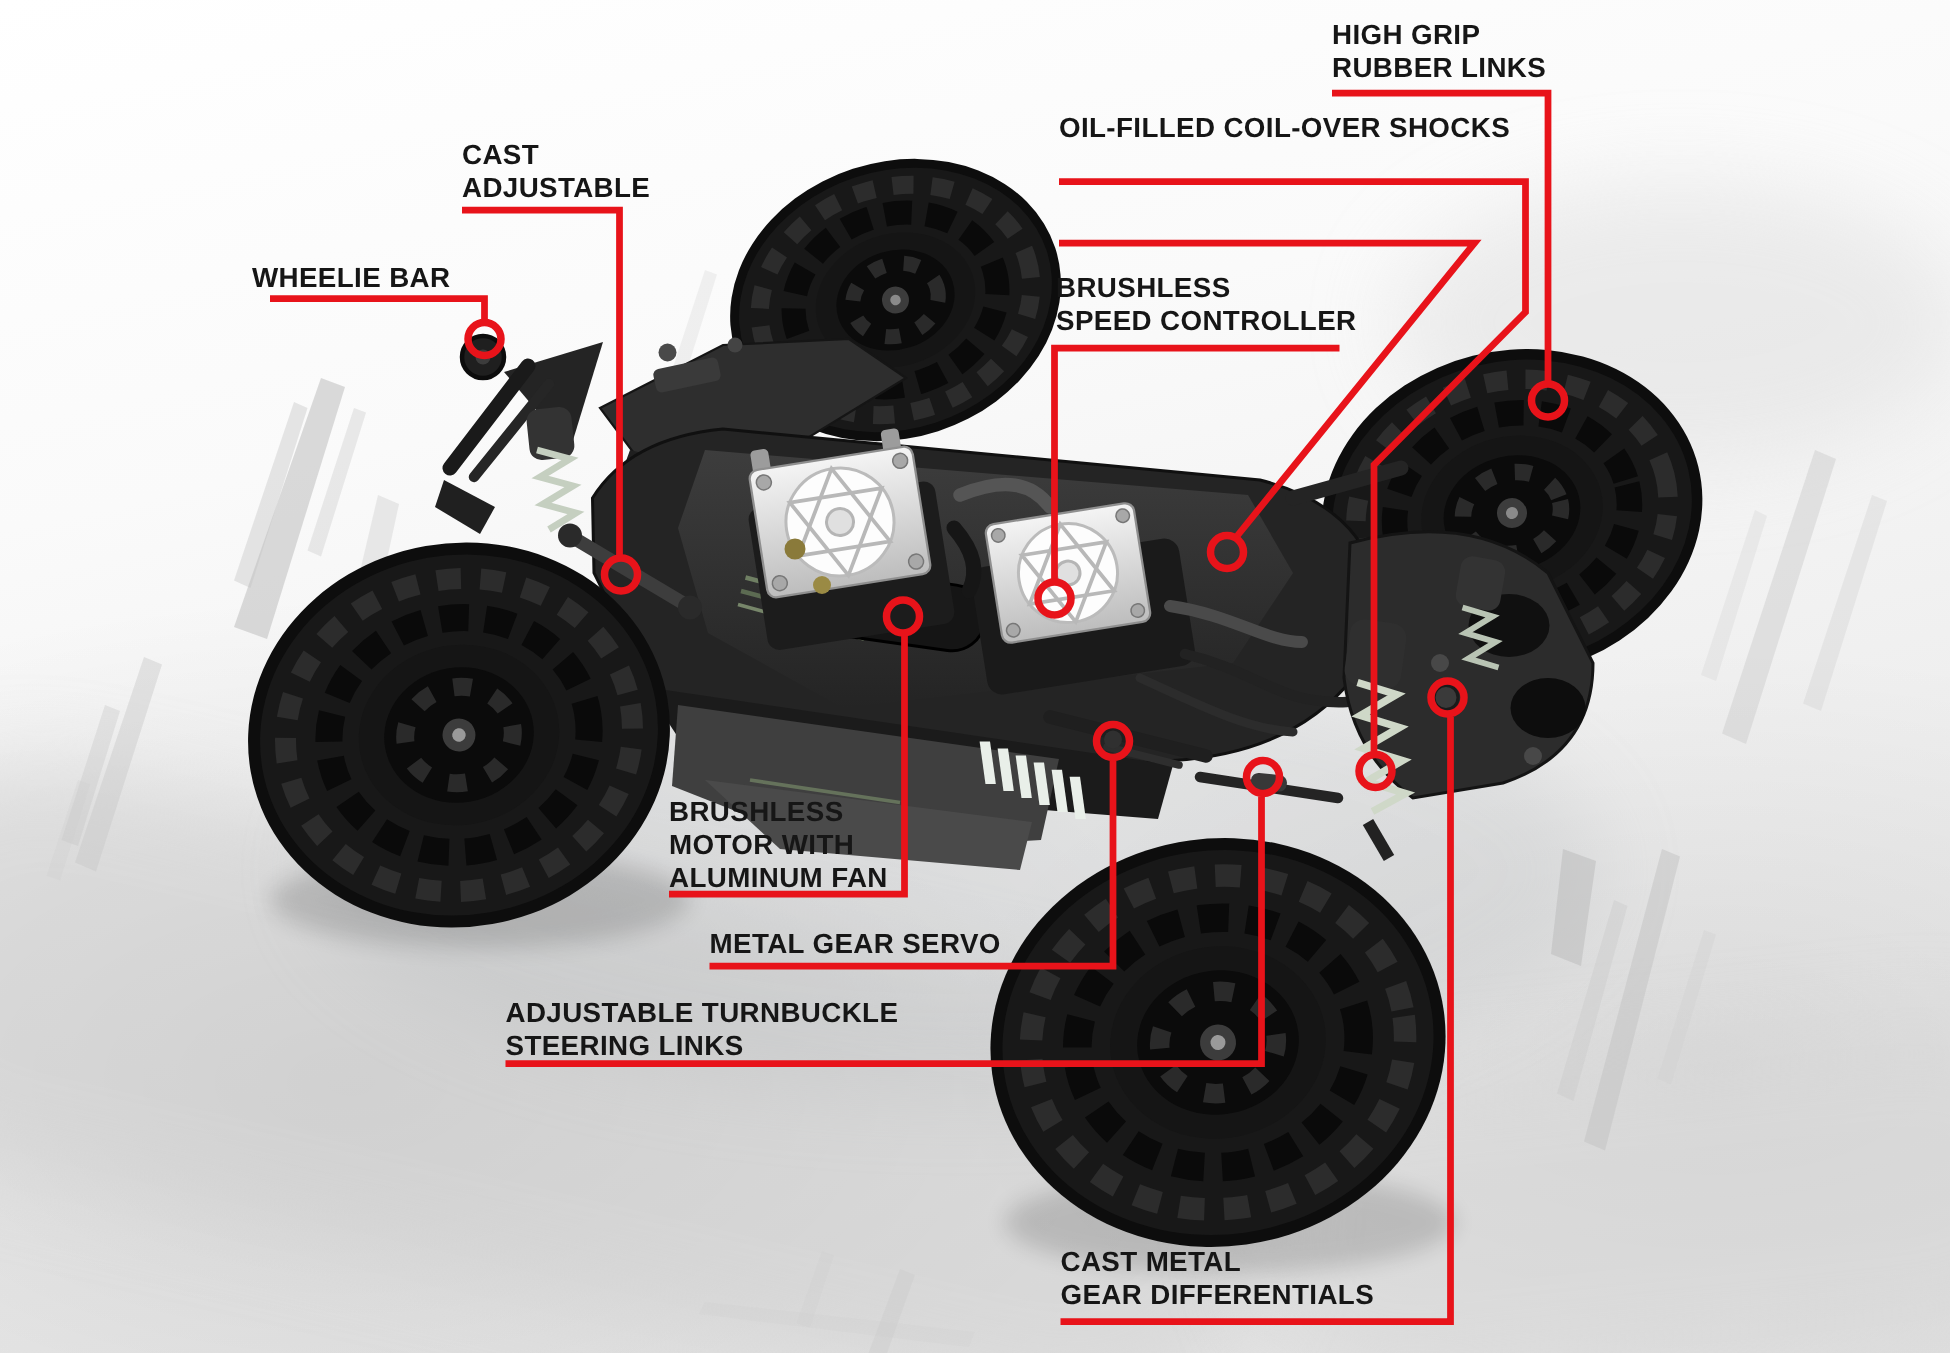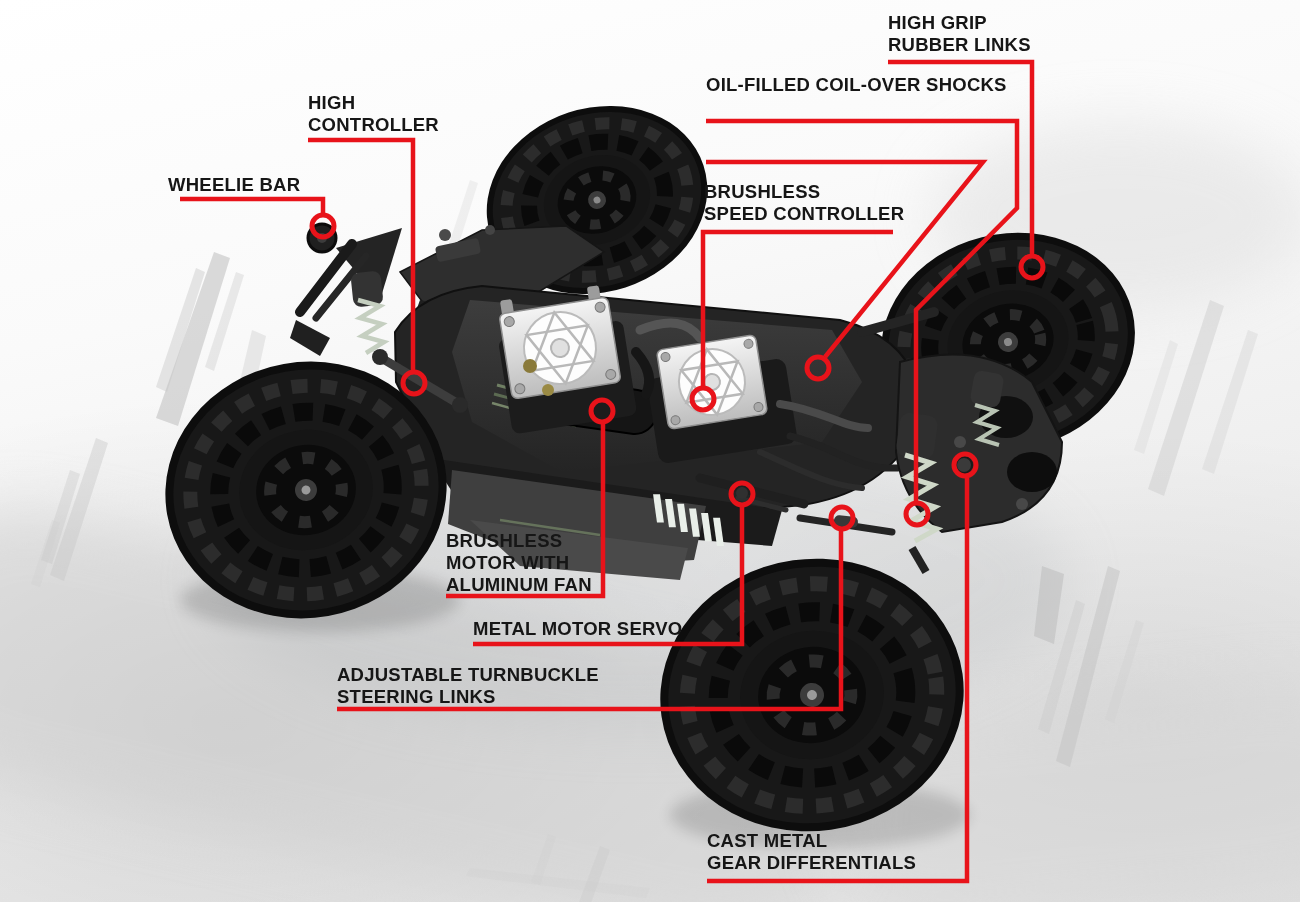--- a/index.html
+++ b/index.html
@@ -318,33 +318,33 @@
     <div>RUBBER LINKS</div>
   </div>
   <div class="label lbl-aluminum">
     <div>OIL-FILLED COIL-OVER SHOCKS</div>
   </div>
   <div class="label lbl-esc">
     <div>BRUSHLESS</div>
     <div>SPEED CONTROLLER</div>
   </div>
   <div class="label lbl-driveshafts">
-    <div>HIGH</div>
-    <div>CONTROLLER</div>
+    <div>CAST</div>
+    <div>ADJUSTABLE</div>
   </div>
   <div class="label lbl-wheelie">
     <div>WHEELIE BAR</div>
   </div>
   <div class="label lbl-motor">
     <div>BRUSHLESS</div>
     <div>MOTOR WITH</div>
     <div>ALUMINUM FAN</div>
   </div>
   <div class="label lbl-servo">
-    <div>METAL MOTOR SERVO</div>
+    <div>METAL GEAR SERVO</div>
   </div>
   <div class="label lbl-diff">
     <div>CAST METAL</div>
     <div>GEAR DIFFERENTIALS</div>
   </div>
   <div class="label lbl-turnbuckle">
     <div>ADJUSTABLE TURNBUCKLE</div>
     <div>STEERING LINKS</div>
   </div>
 

